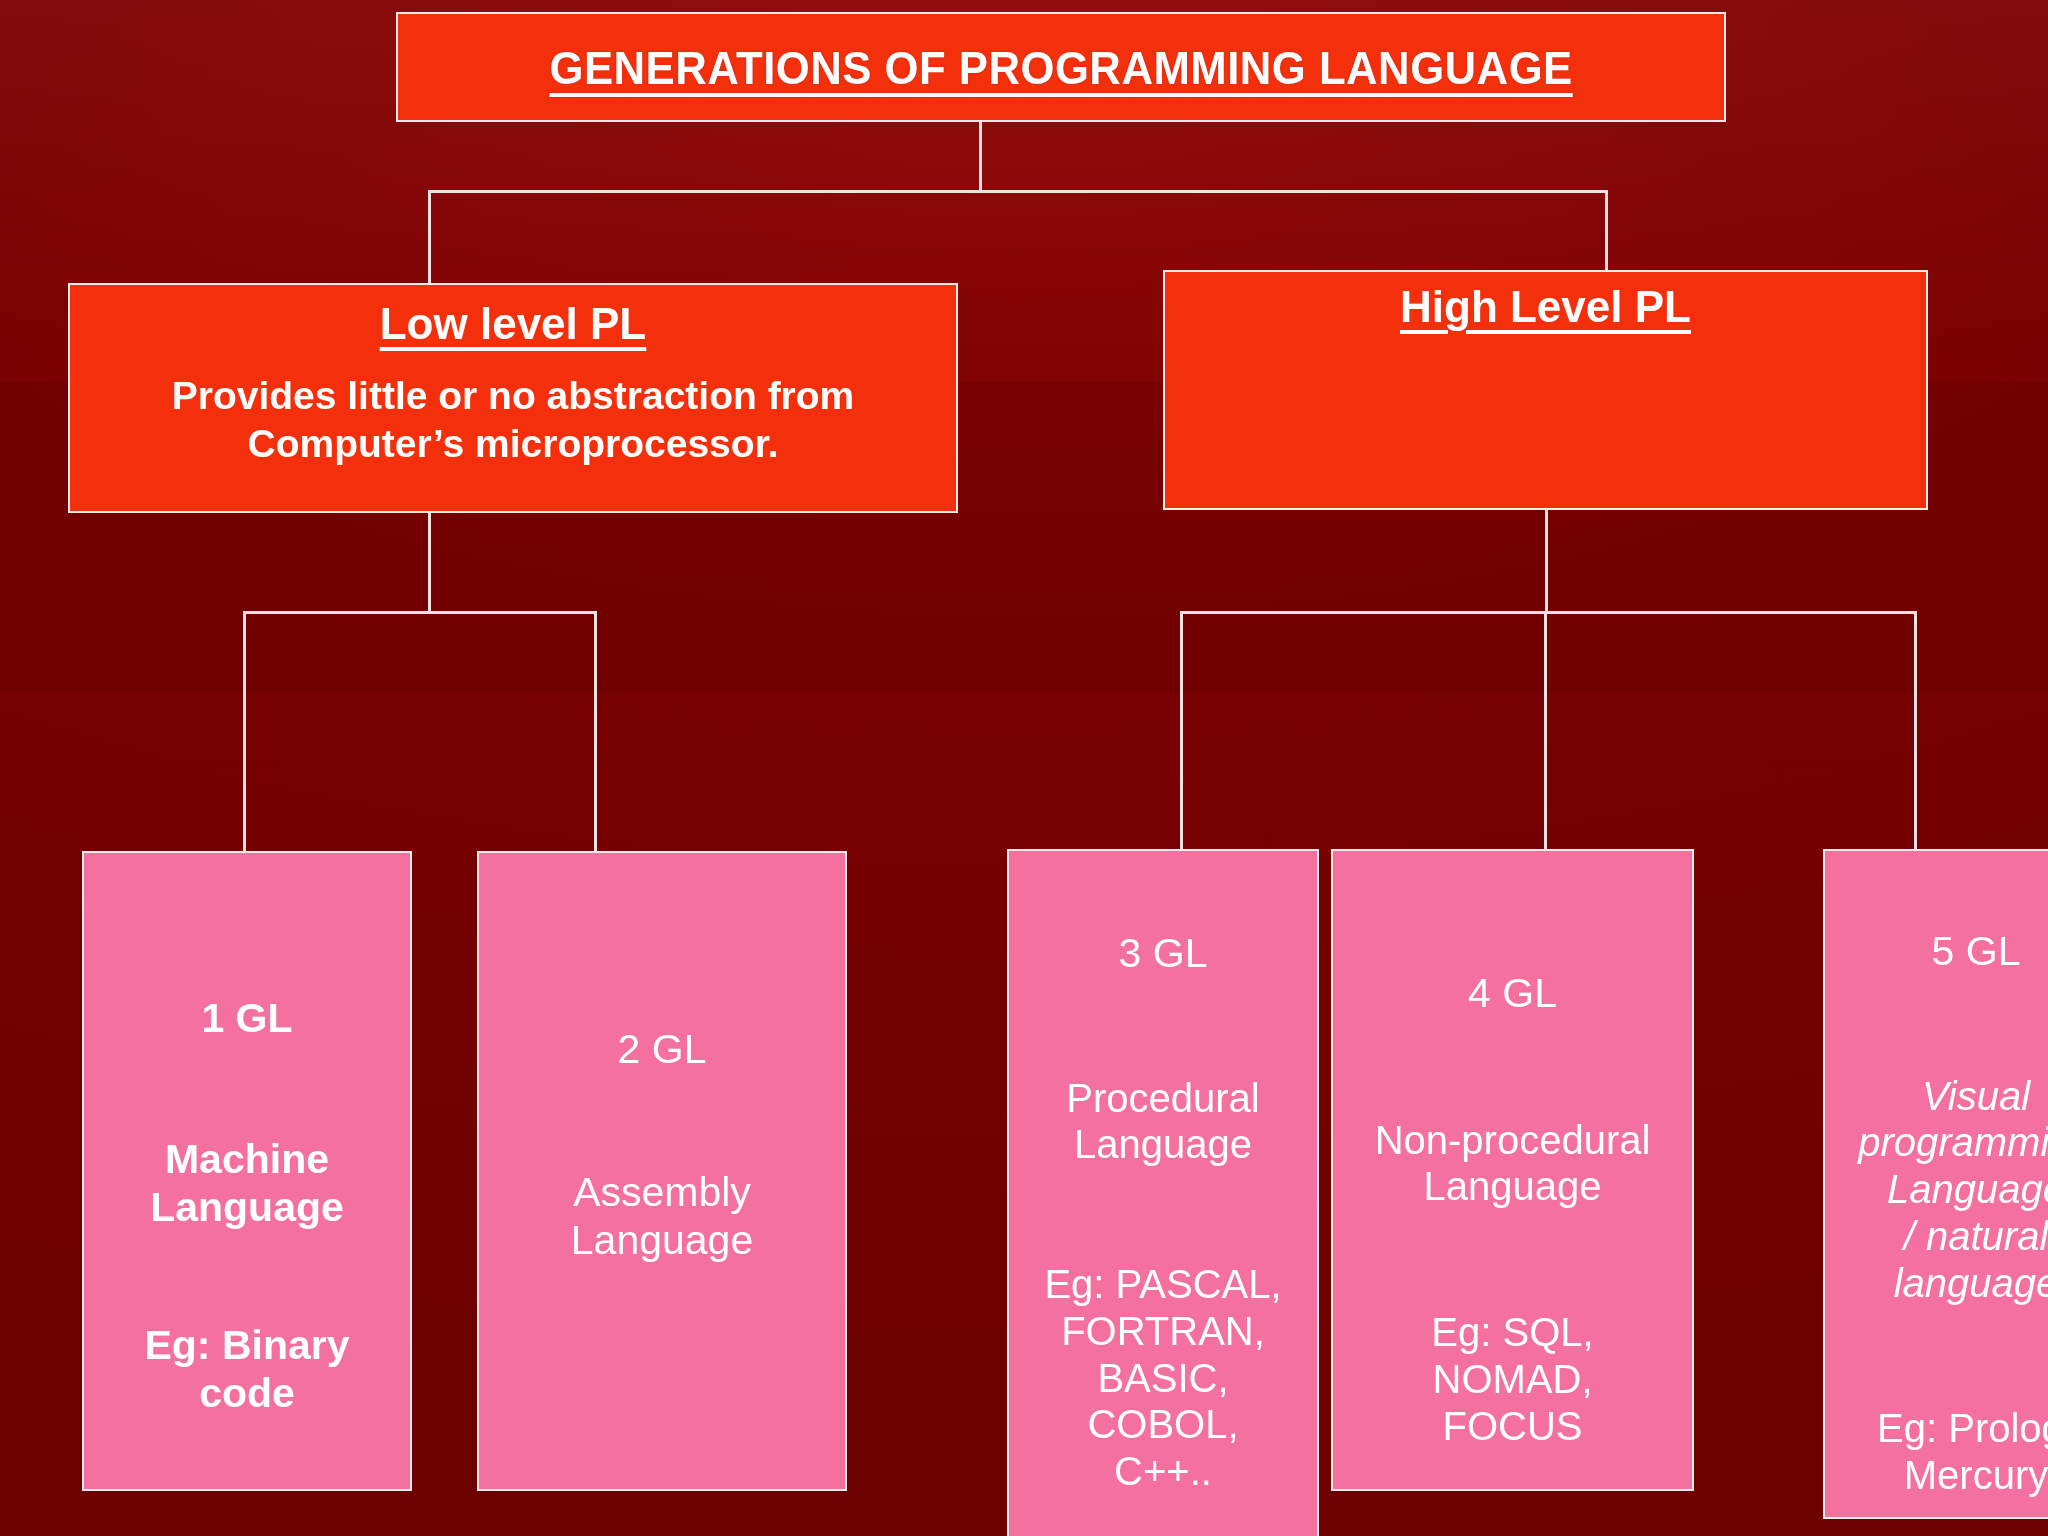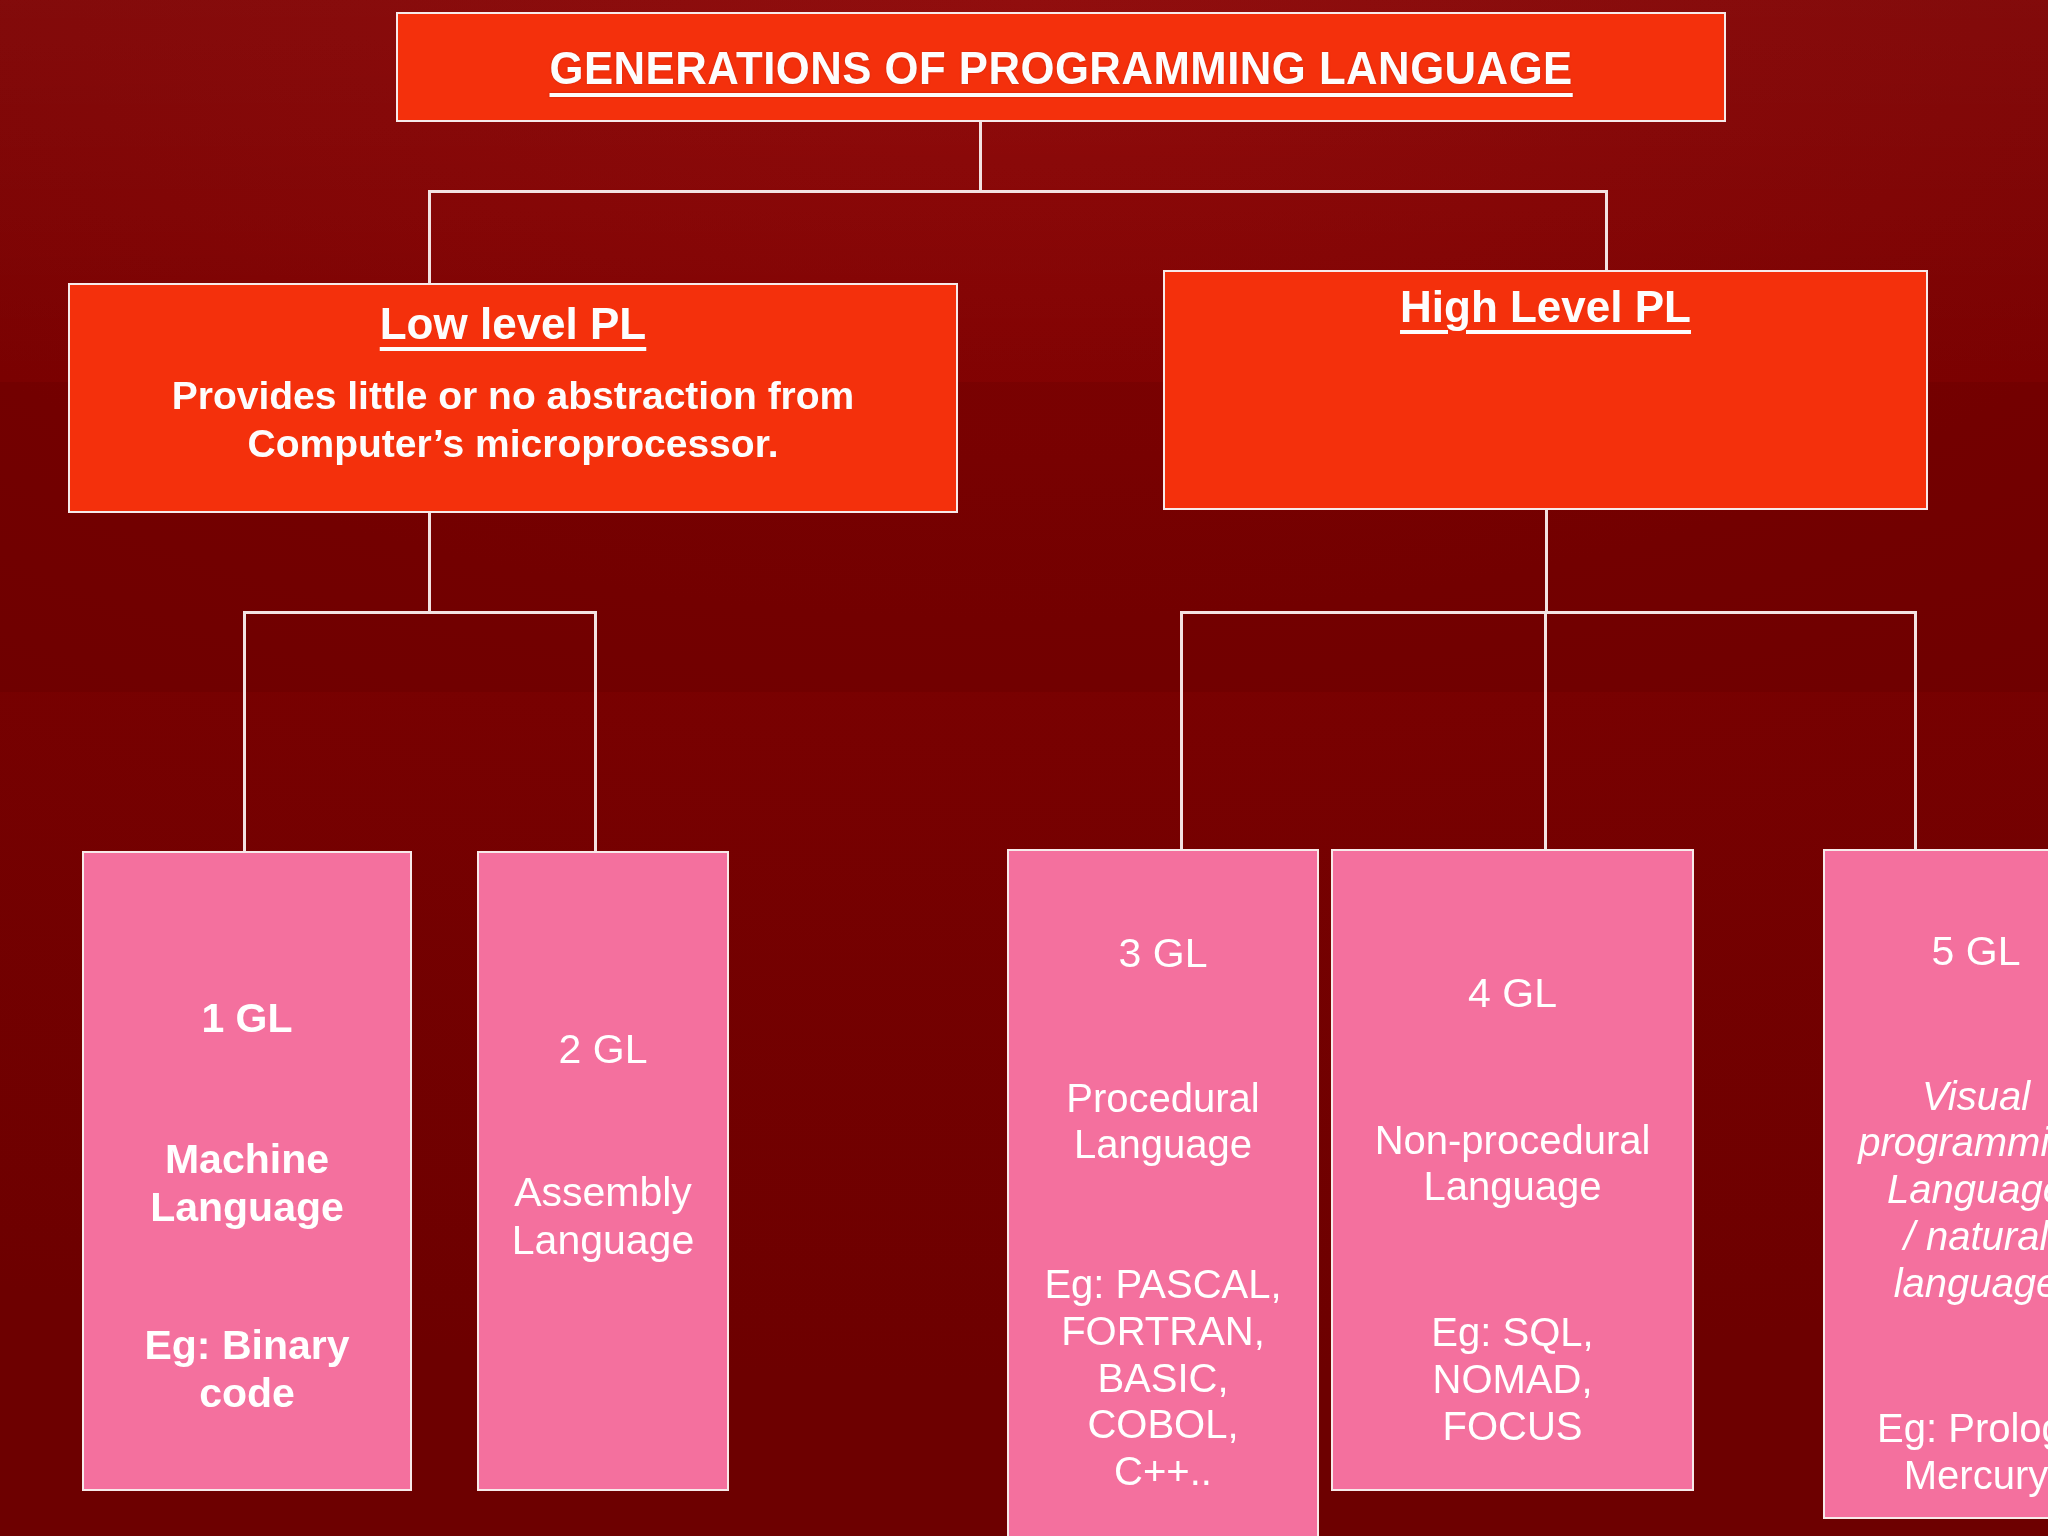--- a/index.html
+++ b/index.html
@@ -64,21 +64,21 @@
     margin-top:16px;
   }
 
   
   .gen{
     padding:10px 4px;text-align:center;color:#ffffff;
     font-size:40px;line-height:1.17;font-weight:normal;
     white-space:pre-line;overflow:visible;
   }
   #gl1{left:82px;top:851px;width:330px;height:640px;font-weight:bold;}
-  #gl2{left:477px;top:851px;width:252px;height:640px;}
+  #gl2{left:477px;top:851px;width:370px;height:640px;}
   #gl3{left:1007px;top:849px;width:312px;height:760px;}
   #gl4{left:1331px;top:849px;width:363px;height:642px;}
   #gl5{left:1823px;top:849px;width:306px;height:670px;}
 
   .gl-title{font-size:41px;}
   .gl-body{font-size:41px;}
   #gl3 .gl-body,#gl4 .gl-body,#gl5 .gl-body{font-size:40px;}
   #gl5 .gl-body{white-space:pre;}
 </style>
 </head>

